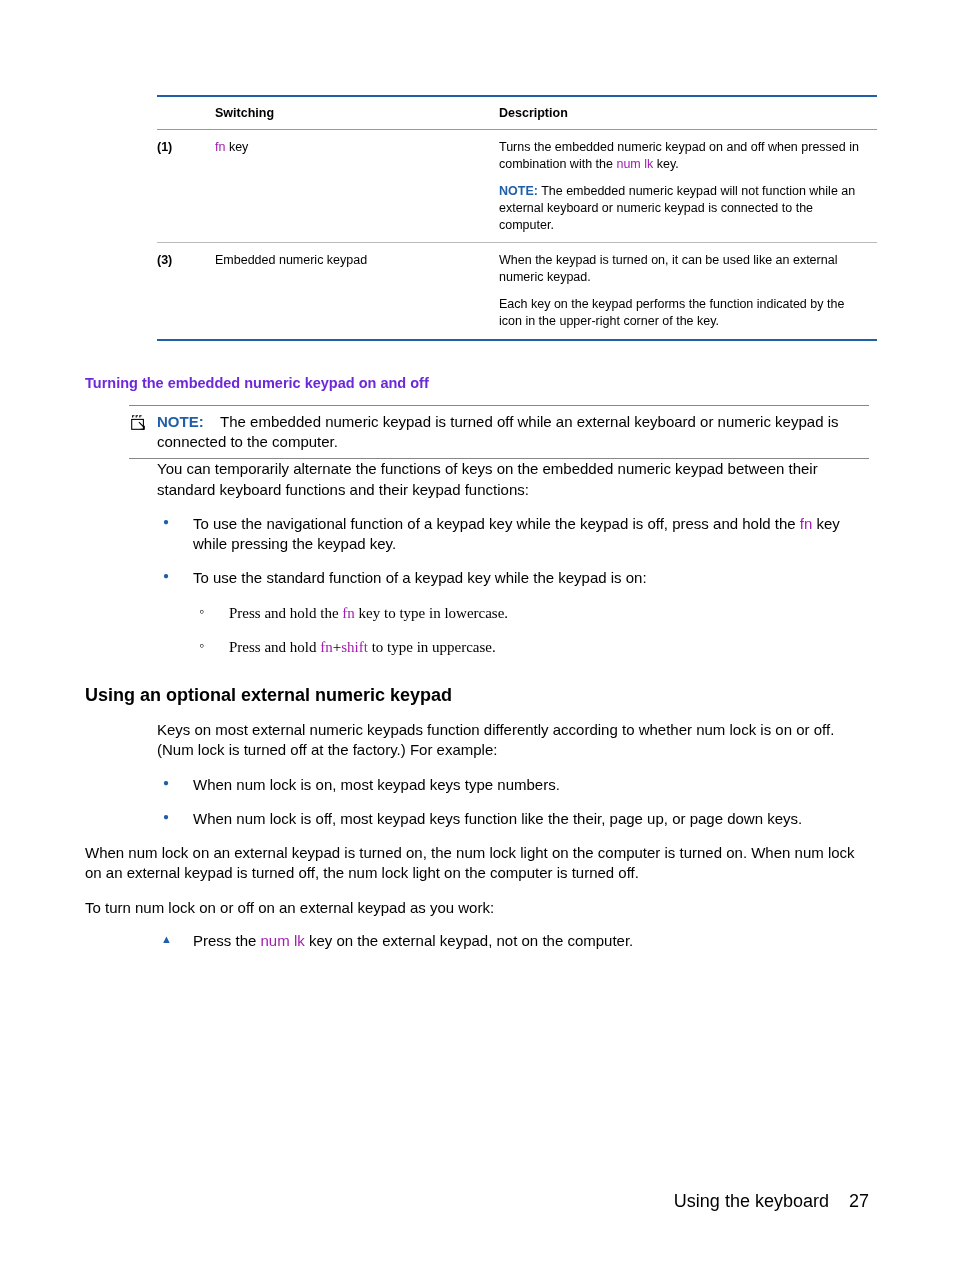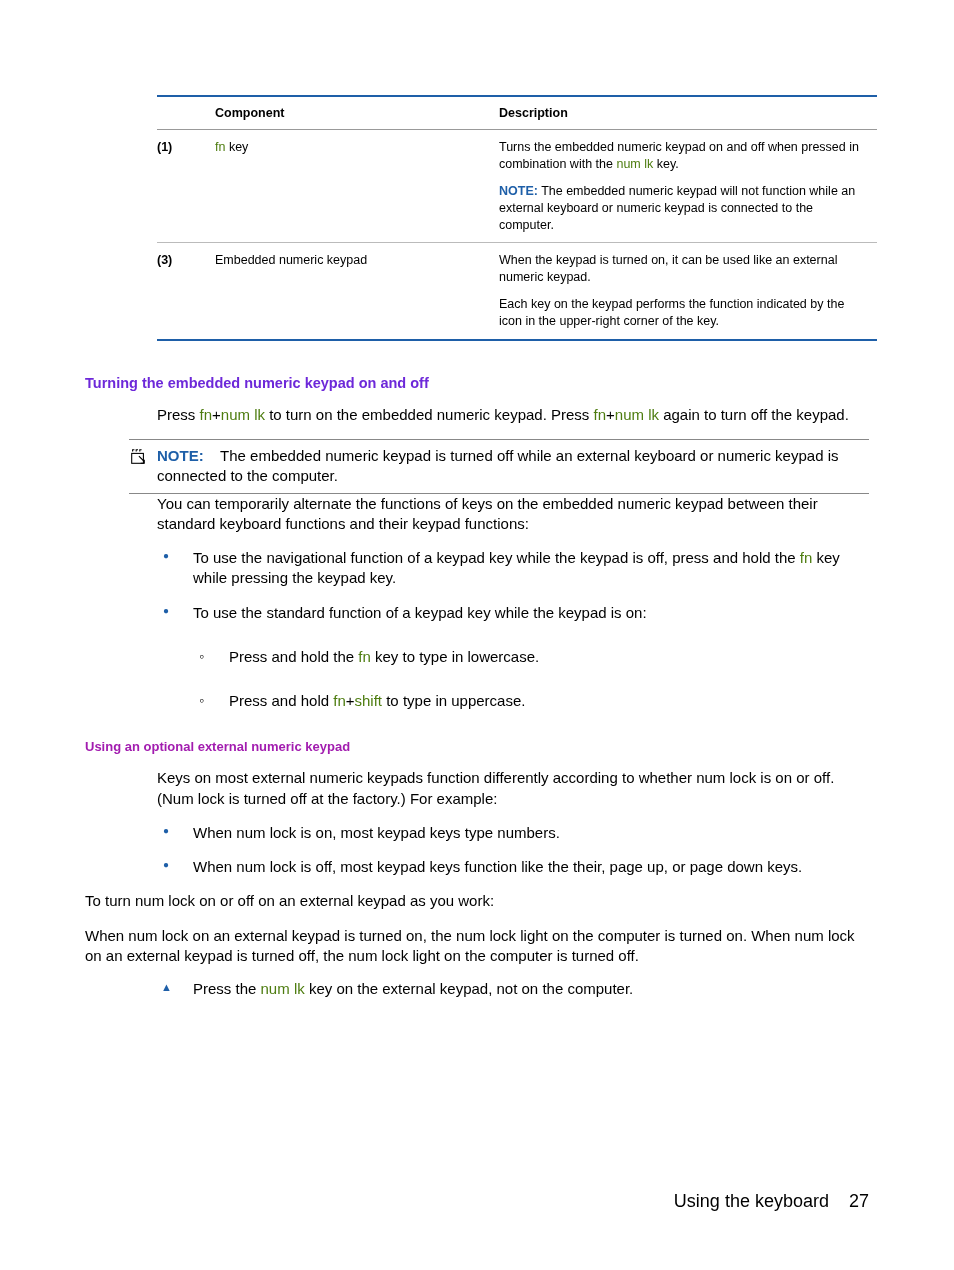--- a/index.html
+++ b/index.html
@@ -36,33 +36,33 @@
     vertical-align: top;
     line-height: 1.35;
     border-bottom: 1px solid #bbb;
   }
   .tbl tr:last-child td {
     border-bottom: none;
   }
   .col-num { width: 50px; font-weight: bold; }
   .col-comp { width: 280px; }
   .col-desc { }
-  .key { color: #4d7c0f; }
+  .key { color: #a21caf; }
   .note-label { color: #1e5fa8; font-weight: bold; margin-top: 39px; }
   .para-block { margin-top: 10px; }
   .h4 {
     color: #6d28d9;
     font-weight: bold;
     font-size: 14.5px;
     margin: 34px 0 14px 0;
   }
   .h3 {
-    color: #a21caf;
+    color: #000000;
     font-weight: bold;
-    font-size: 13px;
+    font-size: 18px;
     margin: 28px 0 14px 0;
   }
   .body-text {
     font-size: 15px;
     line-height: 1.35;
     margin-left: 72px;
     margin-right: 0;
   }
   .note-box {
     font-size: 15px;
@@ -101,21 +101,22 @@
     font-size: 10px;
   }
   ul.inner {
     list-style: none;
     margin: 12px 0 0 0;
     padding: 0;
   }
   ul.inner > li {
     position: relative;
     padding-left: 36px;
-    margin: 24px 0;
+    margin: 14px 0;
+    font-family: Liberation Serif, serif;
   }
   ul.inner > li::before {
     content: "◦";
     color: #000;
     position: absolute;
     left: 6px;
     top: 0;
     font-size: 14px;
   }
   ul.tri {
@@ -147,21 +148,21 @@
 </style>
 </head>
 <body>
 
 <div class="page">
 
   <table class="tbl">
     <thead>
       <tr>
         <th class="col-num"></th>
-        <th class="col-comp">Component</th>
+        <th class="col-comp">Switching</th>
         <th class="col-desc">Description</th>
       </tr>
     </thead>
     <tbody>
       <tr>
         <td class="col-num">(1)</td>
         <td><span class="key">fn</span><span> key</span></td>
         <td>
           <div><span>Turns the embedded numeric keypad on and off when pressed in combination with the </span><span class="key">num lk</span><span> key.</span></div>
           <div class="para-block"><span class="note-label">NOTE:</span><span>   The embedded numeric keypad will not function while an external keyboard or numeric keypad is connected to the computer.</span></div>
@@ -172,23 +173,20 @@
         <td>Embedded numeric keypad</td>
         <td>
           <div>When the keypad is turned on, it can be used like an external numeric keypad.</div>
           <div class="para-block">Each key on the keypad performs the function indicated by the icon in the upper-right corner of the key.</div>
         </td>
       </tr>
     </tbody>
   </table>
 
   <div class="h4">Turning the embedded numeric keypad on and off</div>
-  <div class="body-text">
-    <span>Press </span><span class="key">fn</span><span>+</span><span class="key">num lk</span><span> to turn on the embedded numeric keypad. Press </span><span class="key">fn</span><span>+</span><span class="key">num lk</span><span> again to turn off the keypad.</span>
-  </div>
   <div class="note-box">
     <span class="note-icon">
       <svg viewBox="0 0 20 20" width="18" height="18">
           <rect x="3" y="6" width="13" height="11" fill="none" stroke="#000" stroke-width="1.2"></rect>
           <path d="M4 4 L4 2 L6 2 M8 4 L8 2 L10 2 M12 4 L12 2 L14 2" fill="none" stroke="#000" stroke-width="1.2"></path>
           <path d="M11 9 L17 15 M17 13 L17 17 L13 17" fill="none" stroke="#000" stroke-width="1.2"></path>
         </svg>
     </span>
     <div><span class="note-label">NOTE:</span><span>&nbsp;&nbsp;&nbsp;</span><span> The embedded numeric keypad is turned off while an external keyboard or numeric keypad is connected to the computer.</span></div>
   </div>
@@ -210,22 +208,22 @@
       </ul>
     </li>
   </ul>
 
   <div class="h3">Using an optional external numeric keypad</div>
   <div class="body-text">Keys on most external numeric keypads function differently according to whether num lock is on or off. (Num lock is turned off at the factory.) For example:</div>
   <ul class="outer">
     <li>When num lock is on, most keypad keys type numbers.</li>
     <li>When num lock is off, most keypad keys function like the their, page up, or page down keys.</li>
   </ul>
+  <div class="body-text p">When num lock on an external keypad is turned on, the num lock light on the computer is turned on. When num lock on an external keypad is turned off, the num lock light on the computer is turned off.</div>
   <div class="body-text p">To turn num lock on or off on an external keypad as you work:</div>
-  <div class="body-text p">When num lock on an external keypad is turned on, the num lock light on the computer is turned on. When num lock on an external keypad is turned off, the num lock light on the computer is turned off.</div>
   <ul class="tri">
     <li>
       <span>Press the </span><span class="key">num lk</span><span> key on the external keypad, not on the computer.</span>
     </li>
   </ul>
 
   <div class="footer">
     <span>Using the keyboard</span>&nbsp;&nbsp;&nbsp;&nbsp;<span>27</span>
   </div>
 

